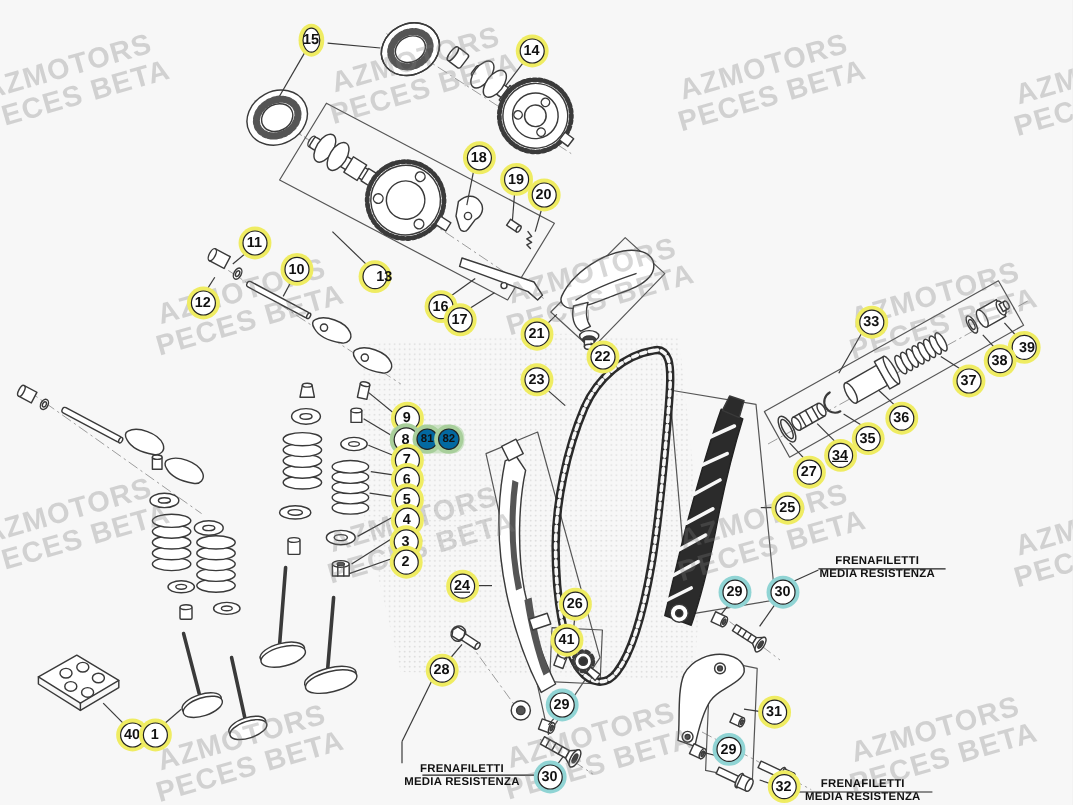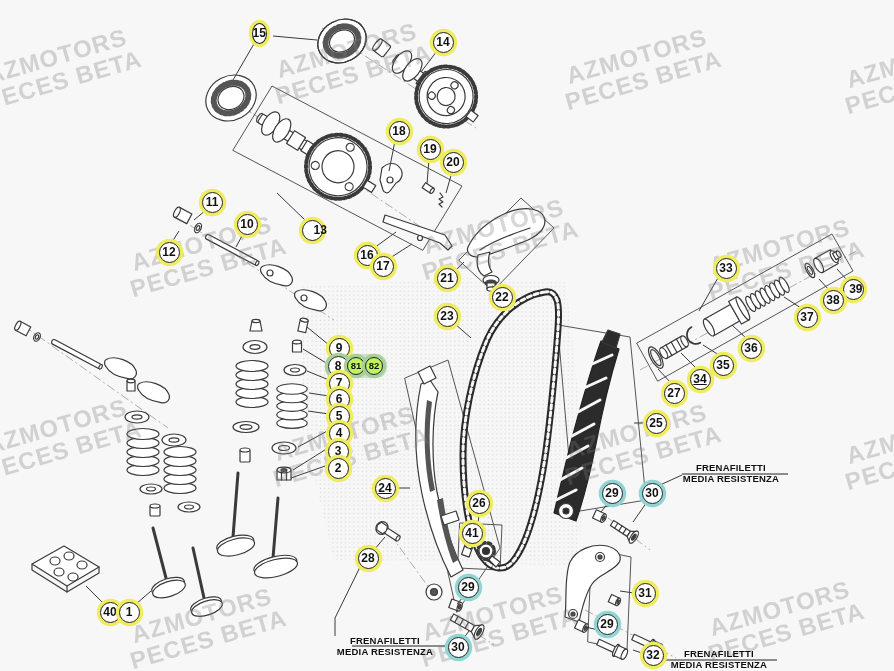--- a/index.html
+++ b/index.html
@@ -7,21 +7,21 @@
          font-family:"Liberation Sans",sans-serif;}
   #parts-svg{position:absolute;left:0;top:0;}
   .wm{position:absolute;transform:translate(-50%,-50%) rotate(-16deg);
       font-weight:bold;font-size:24px;line-height:25px;letter-spacing:1px;
       color:rgba(122,122,122,0.30);white-space:nowrap;text-align:center;pointer-events:none;}
   .callout{position:absolute;border-radius:50%;background:#fff;border:1.5px solid #232323;
            color:#111;font-weight:bold;text-align:center;box-sizing:border-box;cursor:pointer;}
   .c-yellow{box-shadow:0 0 0 3.2px #efec62;}
   .c-teal{box-shadow:0 0 0 3.2px #90d4d4;}
   .c-green{box-shadow:0 0 0 3.2px #a8cf9b;}
-  .c-greenfill{background:#bef264;}
+  .c-greenfill{background:#0369a1;}
   .gstrip{position:absolute;background:#cde3c6;border-radius:10px;}
   .note{position:absolute;transform:translateX(-50%);text-align:center;font-size:9.5px;
         font-weight:bold;color:#111;line-height:10px;white-space:nowrap;letter-spacing:.2px;}
   .note .l2{margin-top:1px;}
 </style>
 </head>
 <body>
 
 <div id="stage">
 

